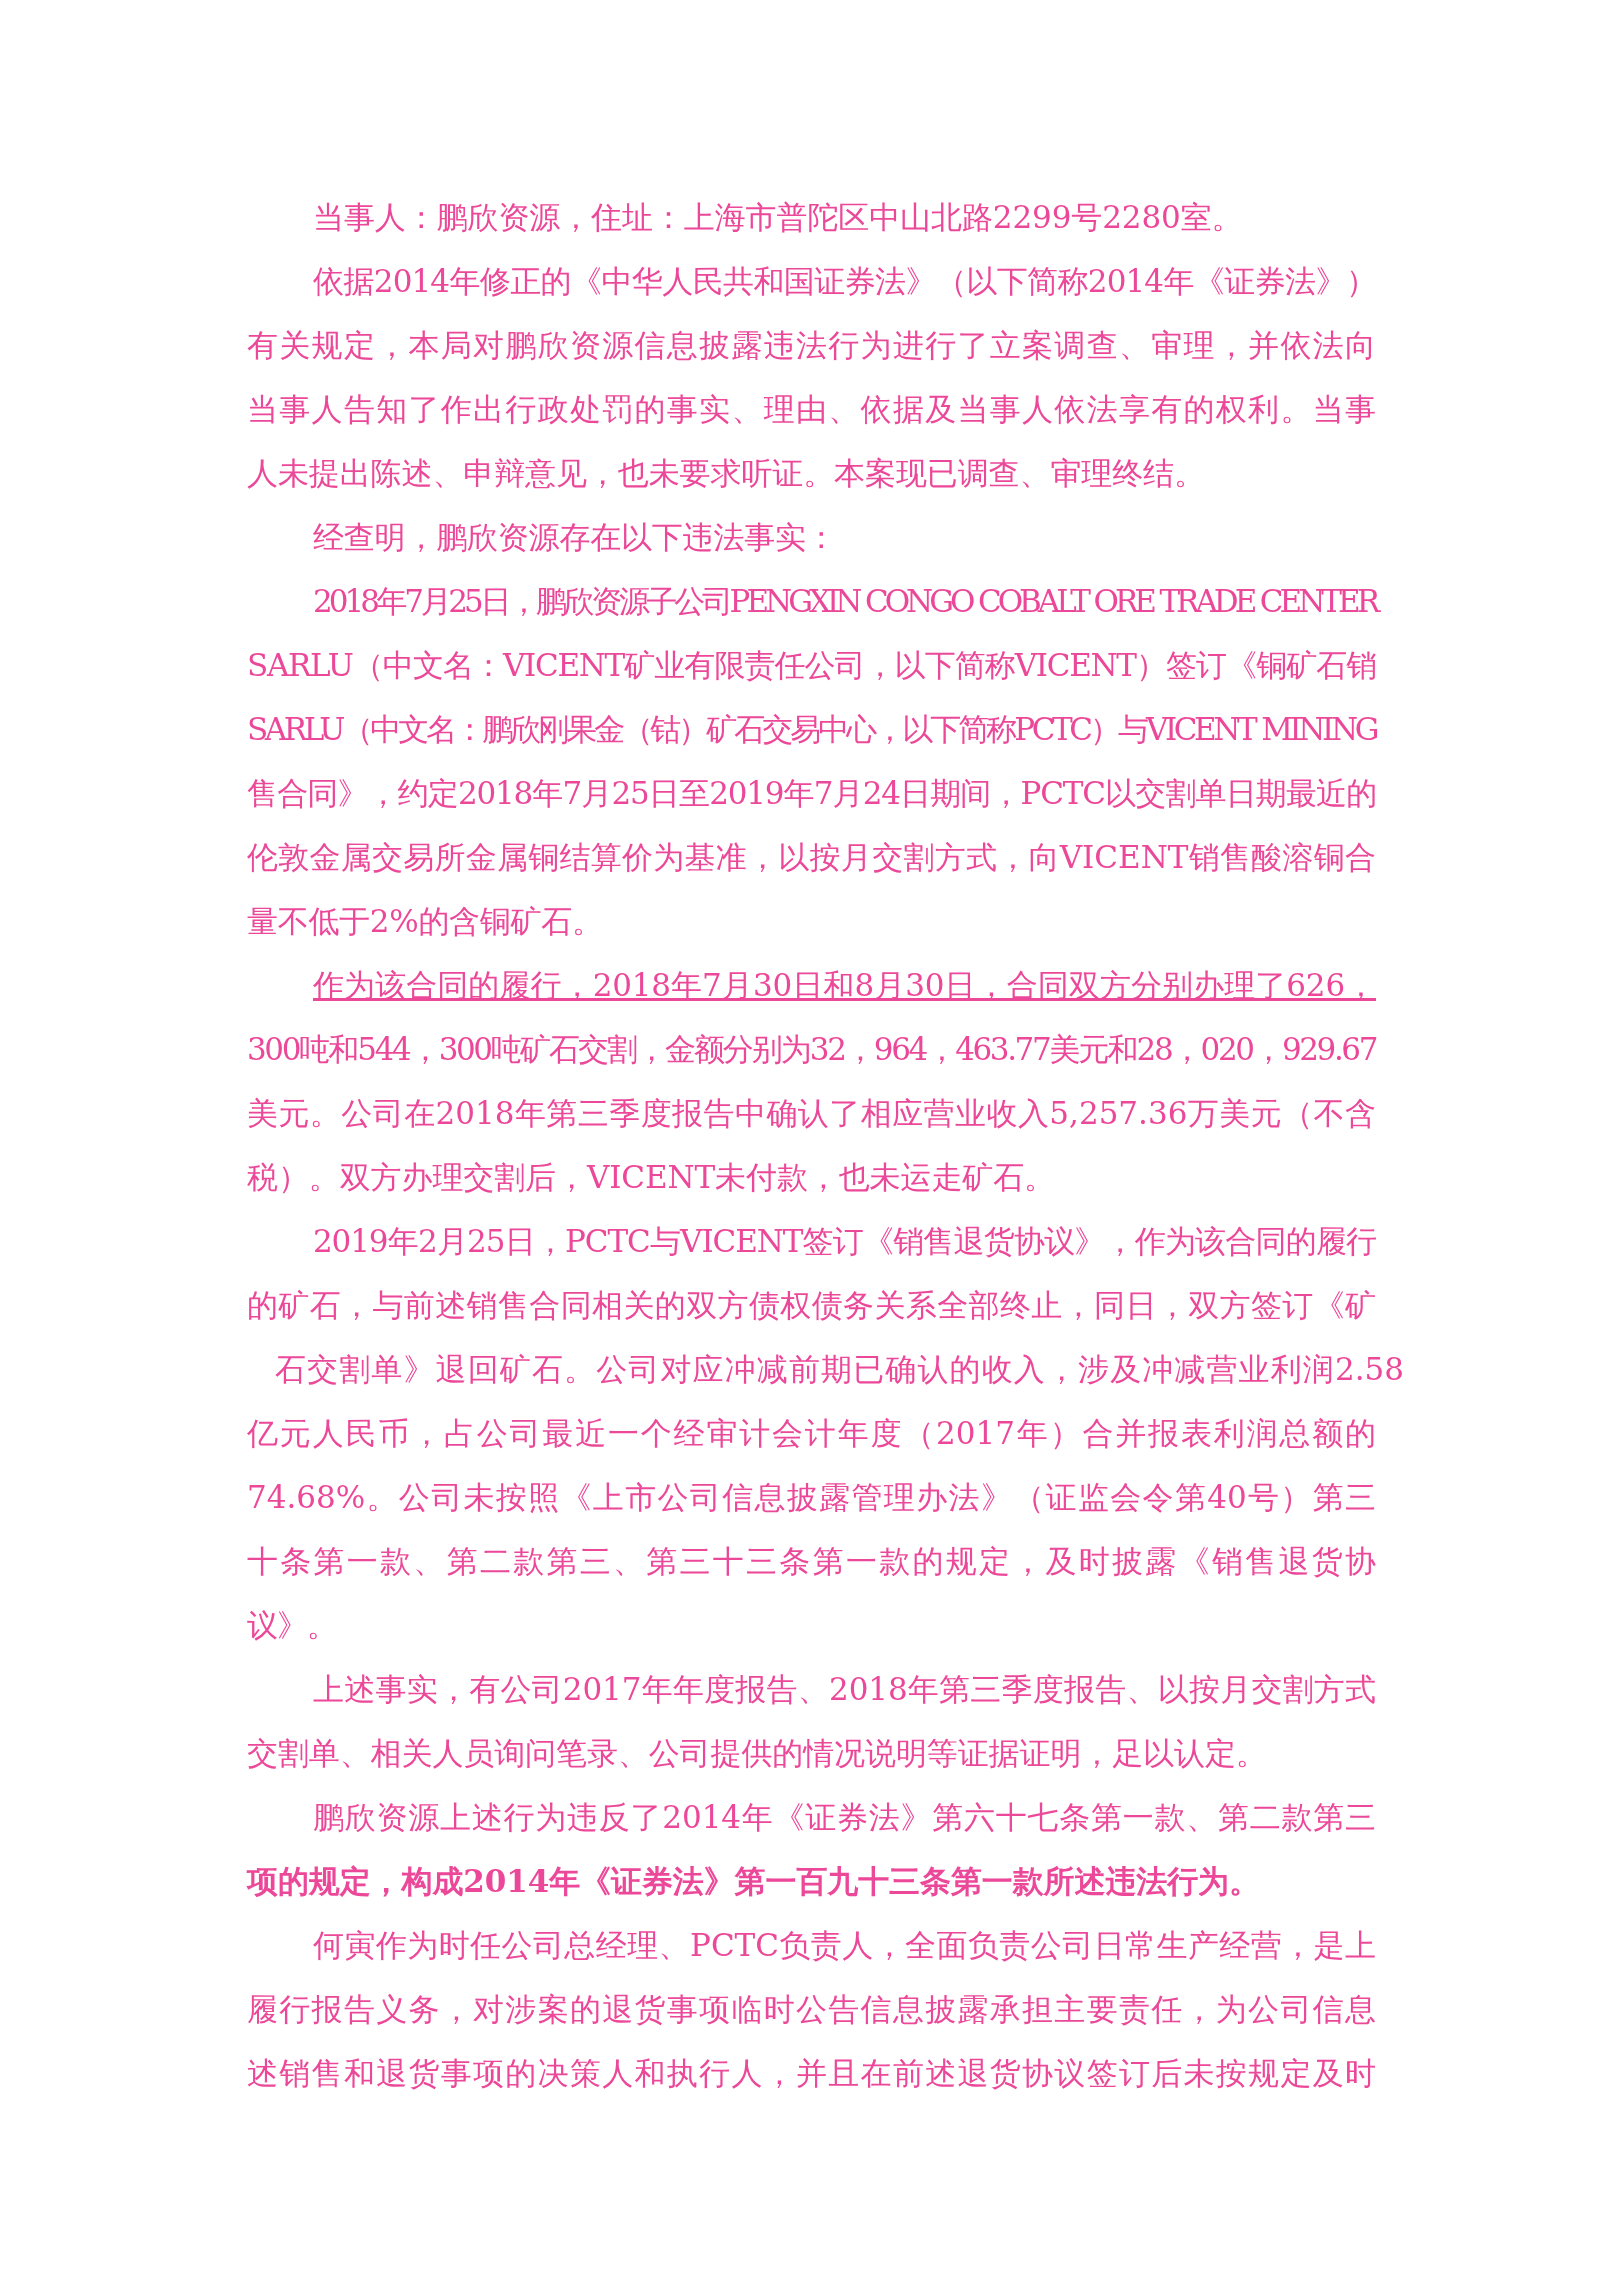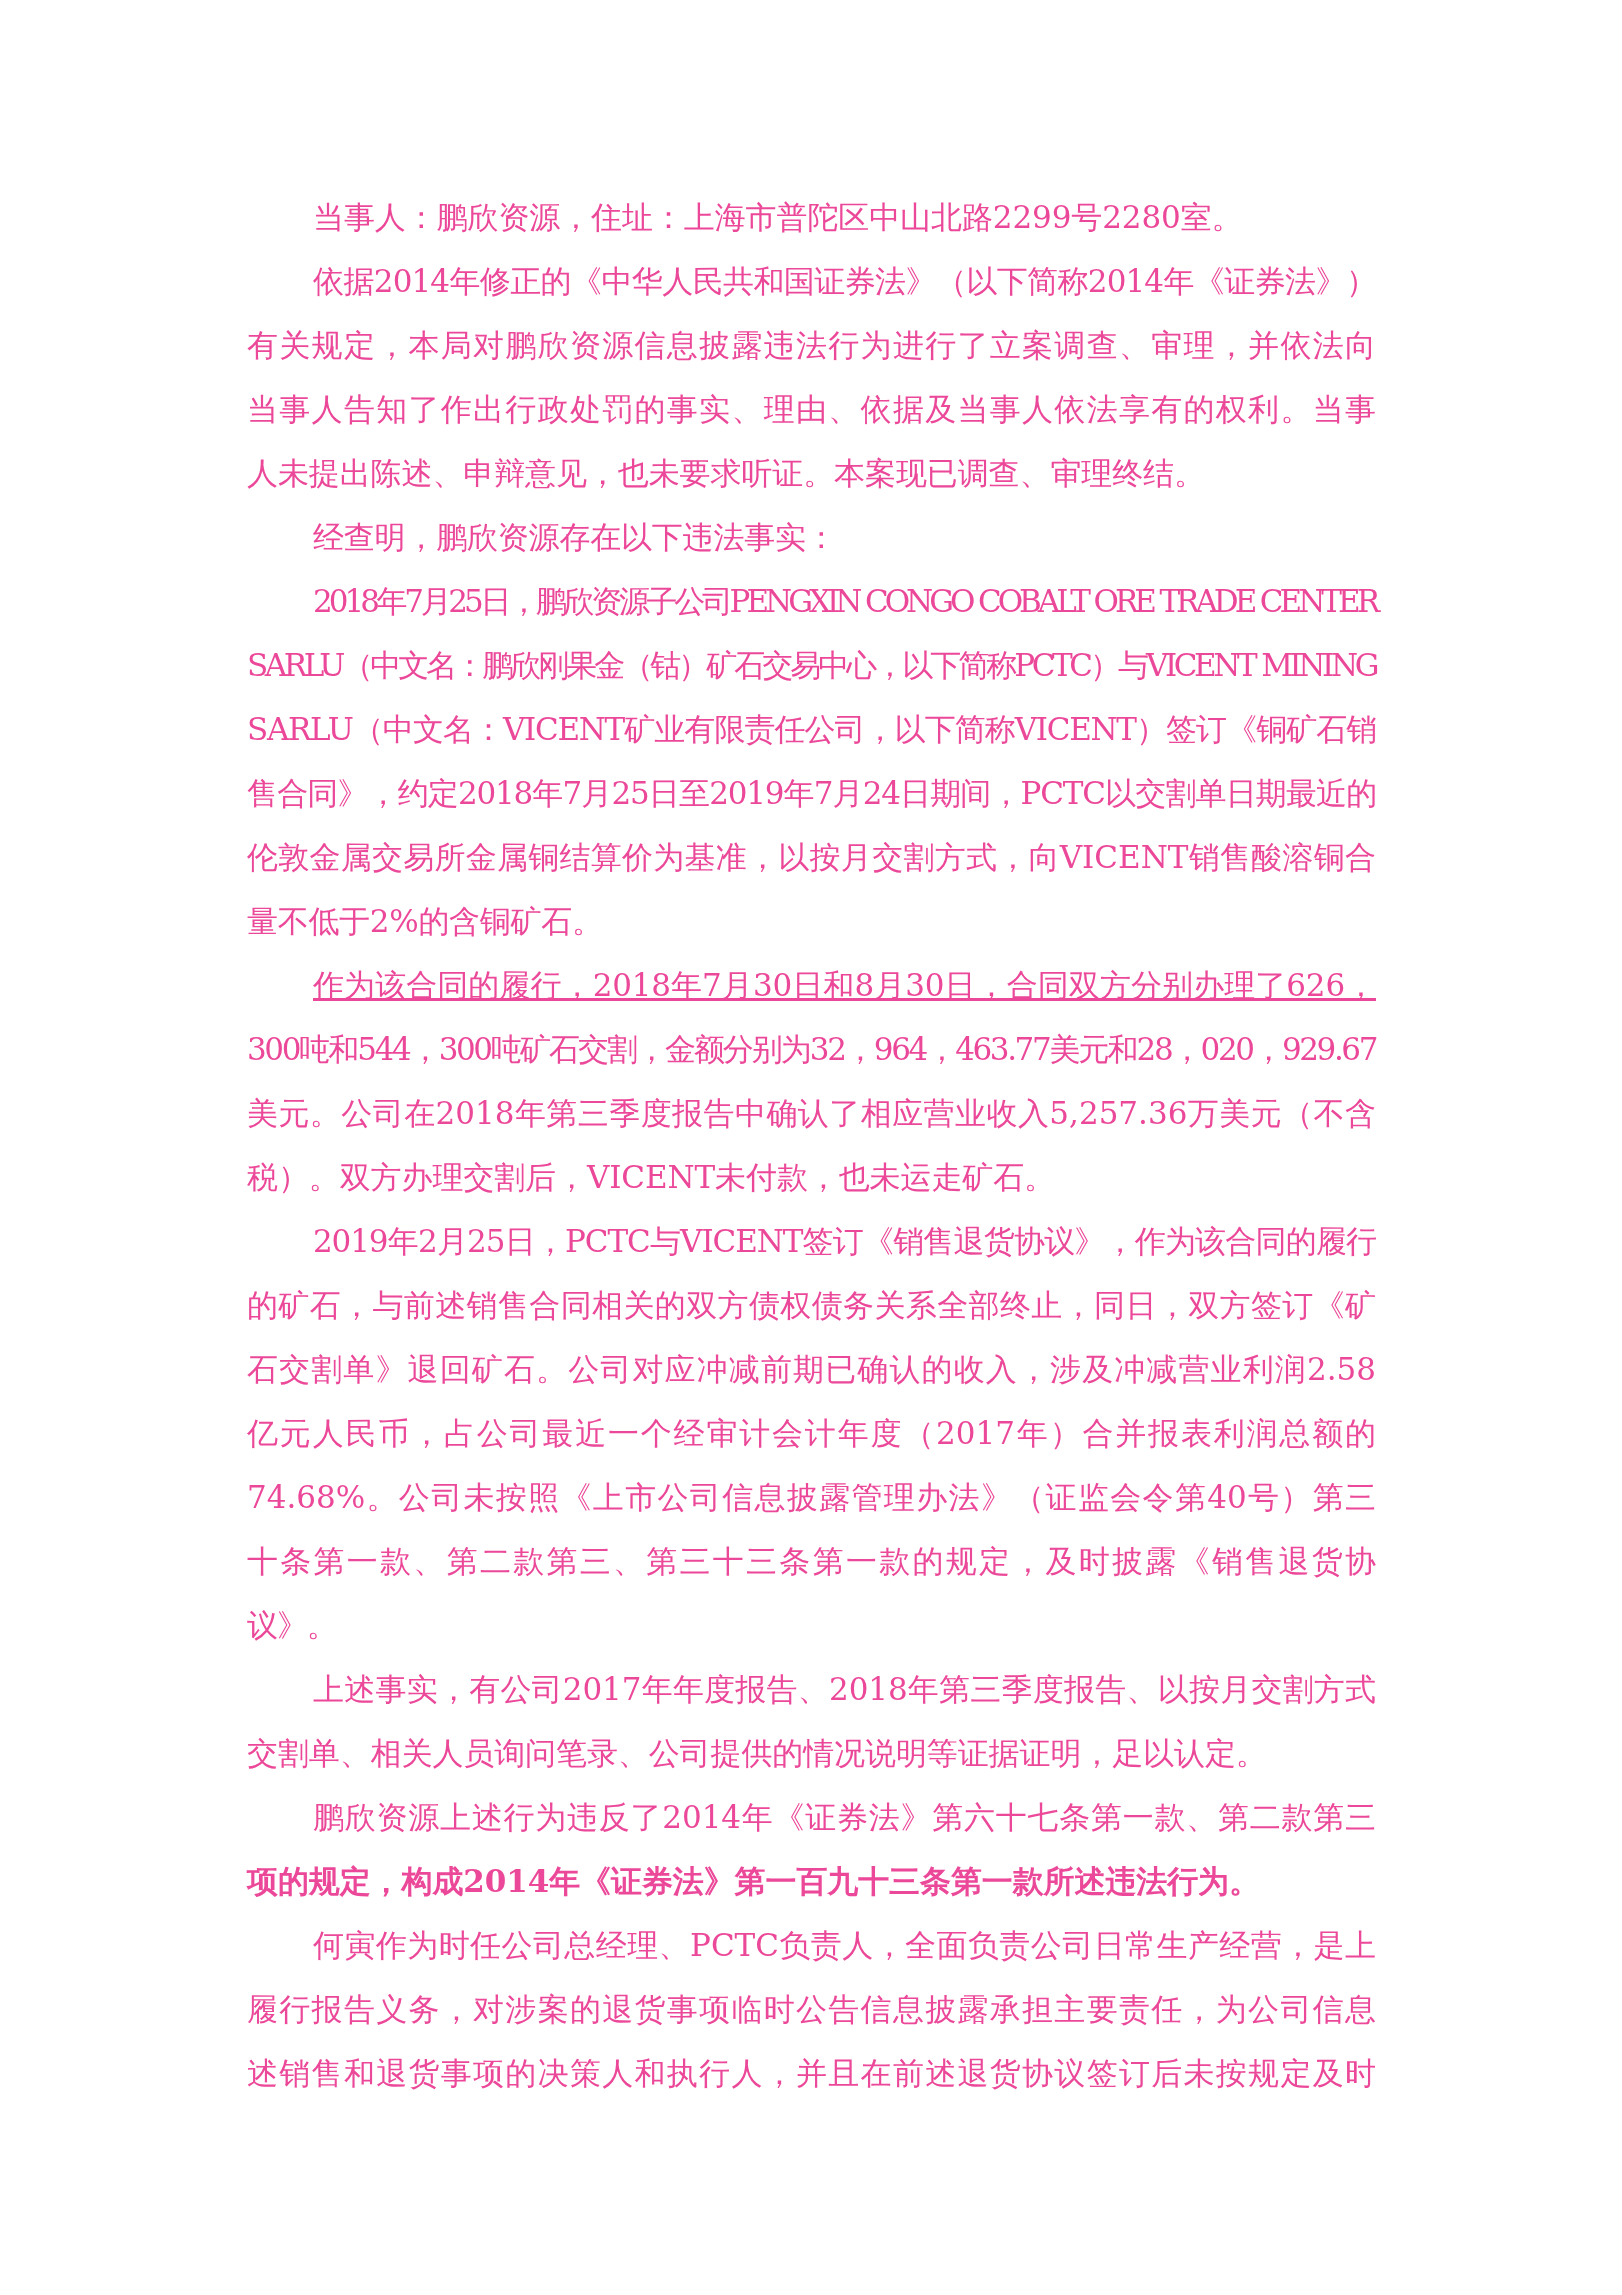--- a/index.html
+++ b/index.html
@@ -44,38 +44,38 @@
     <span class="line justify" style="display: block;">当事人告知了作出行政处罚的事实、理由、依据及当事人依法享有的权利。当事</span>
     <span class="line" style="display: block; letter-spacing: -0.1px;">人未提出陈述、申辩意见，也未要求听证。本案现已调查、审理终结。</span>
   </div>
 
   <div>
     <span class="line indent" style="display: block; letter-spacing: -0.2px;">经查明，鹏欣资源存在以下违法事实：</span>
   </div>
 
   <div>
     <span class="line indent justify" style="display: block; letter-spacing: -4px;">2018年7月25日，鹏欣资源子公司PENGXIN CONGO COBALT ORE TRADE CENTER</span>
+    <span class="line justify" style="display: block; letter-spacing: -1.3px;">SARLU（中文名：VICENT矿业有限责任公司，以下简称VICENT）签订《铜矿石销</span>
     <span class="line justify" style="display: block; letter-spacing: -3.4px;">SARLU（中文名：鹏欣刚果金（钴）矿石交易中心，以下简称PCTC）与VICENT MINING</span>
-    <span class="line justify" style="display: block; letter-spacing: -1.3px;">SARLU（中文名：VICENT矿业有限责任公司，以下简称VICENT）签订《铜矿石销</span>
     <span class="line justify" style="display: block; letter-spacing: -1.2px;">售合同》，约定2018年7月25日至2019年7月24日期间，PCTC以交割单日期最近的</span>
     <span class="line justify" style="display: block;">伦敦金属交易所金属铜结算价为基准，以按月交割方式，向VICENT销售酸溶铜合</span>
     <span class="line" style="display: block; letter-spacing: -0.3px;">量不低于2%的含铜矿石。</span>
   </div>
 
   <div>
     <span class="line indent justify" style="display: block; letter-spacing: -0.2px; text-decoration: underline;">作为该合同的履行，2018年7月30日和8月30日，合同双方分别办理了626，</span>
     <span class="line justify" style="display: block; letter-spacing: -2.4px;">300吨和544，300吨矿石交割，金额分别为32，964，463.77美元和28，020，929.67</span>
     <span class="line justify" style="display: block;">美元。公司在2018年第三季度报告中确认了相应营业收入5,257.36万美元（不含</span>
     <span class="line" style="display: block; letter-spacing: -0.1px;">税）。双方办理交割后，VICENT未付款，也未运走矿石。</span>
   </div>
 
   <div>
     <span class="line indent justify" style="display: block; letter-spacing: -1.1px;">2019年2月25日，PCTC与VICENT签订《销售退货协议》，作为该合同的履行</span>
     <span class="line justify" style="display: block;">的矿石，与前述销售合同相关的双方债权债务关系全部终止，同日，双方签订《矿</span>
-    <span class="line justify" style="display: block;">石交割单》退回矿石。公司对应冲减前期已确认的收入，涉及冲减营业利润2.58</span>
+    <span class="line justify" style="display: block; margin-left: 28px;">石交割单》退回矿石。公司对应冲减前期已确认的收入，涉及冲减营业利润2.58</span>
     <span class="line justify" style="display: block;">亿元人民币，占公司最近一个经审计会计年度（2017年）合并报表利润总额的</span>
     <span class="line justify" style="display: block;">74.68%。公司未按照《上市公司信息披露管理办法》（证监会令第40号）第三</span>
     <span class="line justify" style="display: block;">十条第一款、第二款第三、第三十三条第一款的规定，及时披露《销售退货协</span>
     <span class="line" style="display: block; letter-spacing: -1.1px;">议》。</span>
   </div>
 
   <div>
     <span class="line indent justify" style="display: block; letter-spacing: -0.1px;">上述事实，有公司2017年年度报告、2018年第三季度报告、以按月交割方式</span>
     <span class="line" style="display: block; letter-spacing: -0.1px;">交割单、相关人员询问笔录、公司提供的情况说明等证据证明，足以认定。</span>
   </div>

